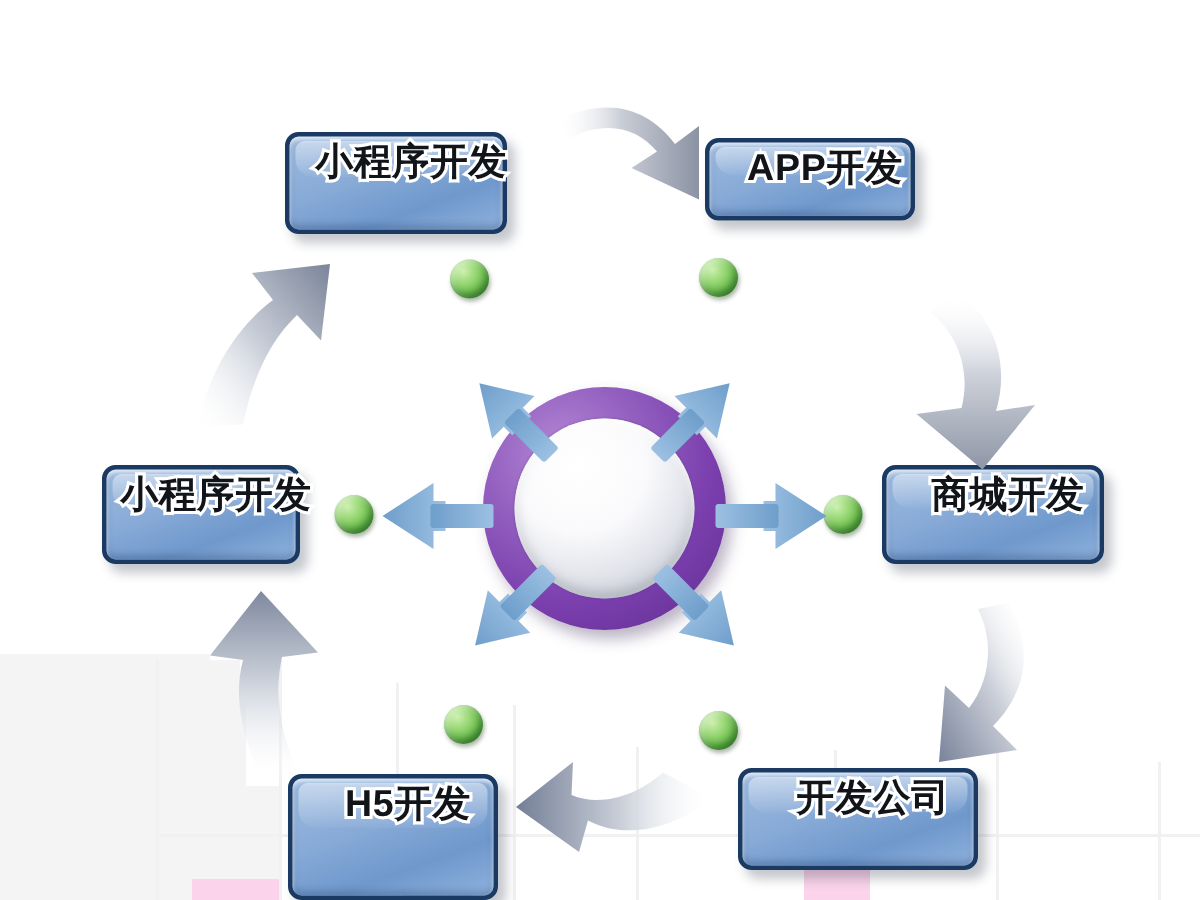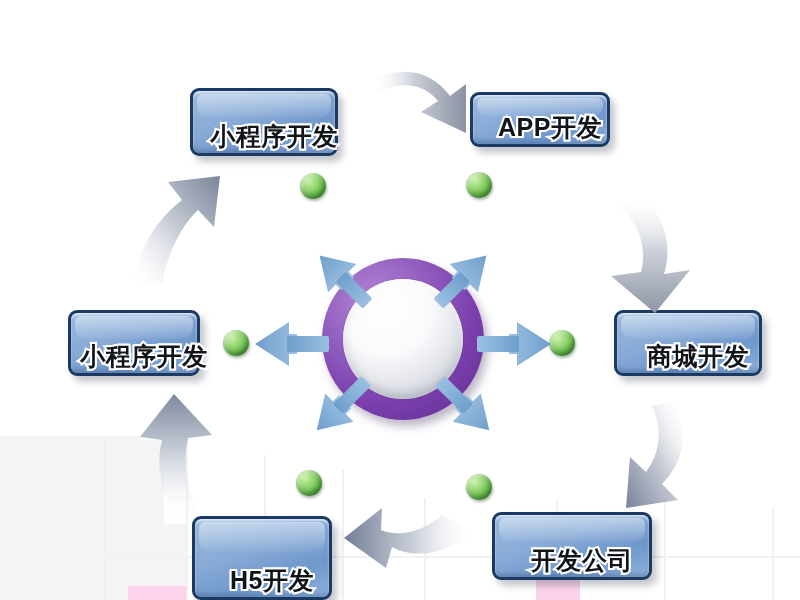--- a/index.html
+++ b/index.html
@@ -36,21 +36,21 @@
   }
   .bg-pink {
     position: absolute;
     background: #fbd3ea;
   }
 
   
   .node {
     position: absolute;
     display: flex;
-    align-items: flex-end;
+    align-items: flex-start;
     justify-content: center;
     box-sizing: border-box;
     border-radius: 9px;
     border: 3px solid #1b3a63;
     background: linear-gradient(160deg, #9ebbe0 0%, #86a9d6 42%, #6f98cc 70%, #8fb2dd 100%);
     box-shadow: 5px 6px 7px rgba(60,70,85,0.30),
                 inset 0 2px 3px rgba(255,255,255,0.75),
                 inset 0 -3px 4px rgba(20,45,85,0.25);
     padding-left: 20px;
   }
@@ -75,21 +75,21 @@
     paint-order: stroke fill;
     text-shadow:
       1px 1px 0 #ffffff, -1px 1px 0 #ffffff, 1px -1px 0 #ffffff, -1px -1px 0 #ffffff,
       2px 0 0 #ffffff, -2px 0 0 #ffffff, 0 2px 0 #ffffff, 0 -2px 0 #ffffff;
   }
 
   
   #node-mini   { left: 190px; top:  88px; width: 148px; height: 68px; }
   #node-app    { left: 470px; top:  92px; width: 140px; height: 55px; }
   #node-web    { left:  68px; top: 310px; width: 132px; height: 66px; }
-  #node-mall   { left: 588px; top: 310px; width: 148px; height: 66px; margin-left: 26px; }
+  #node-mall   { left: 588px; top: 310px; width: 148px; height: 66px; }
   #node-h5     { left: 192px; top: 516px; width: 140px; height: 84px; }
   #node-mp     { left: 492px; top: 512px; width: 160px; height: 68px; }
 
   
   #hub {
     position: absolute;
     left: 322px;
     top: 258px;
     width: 162px;
     height: 162px;

